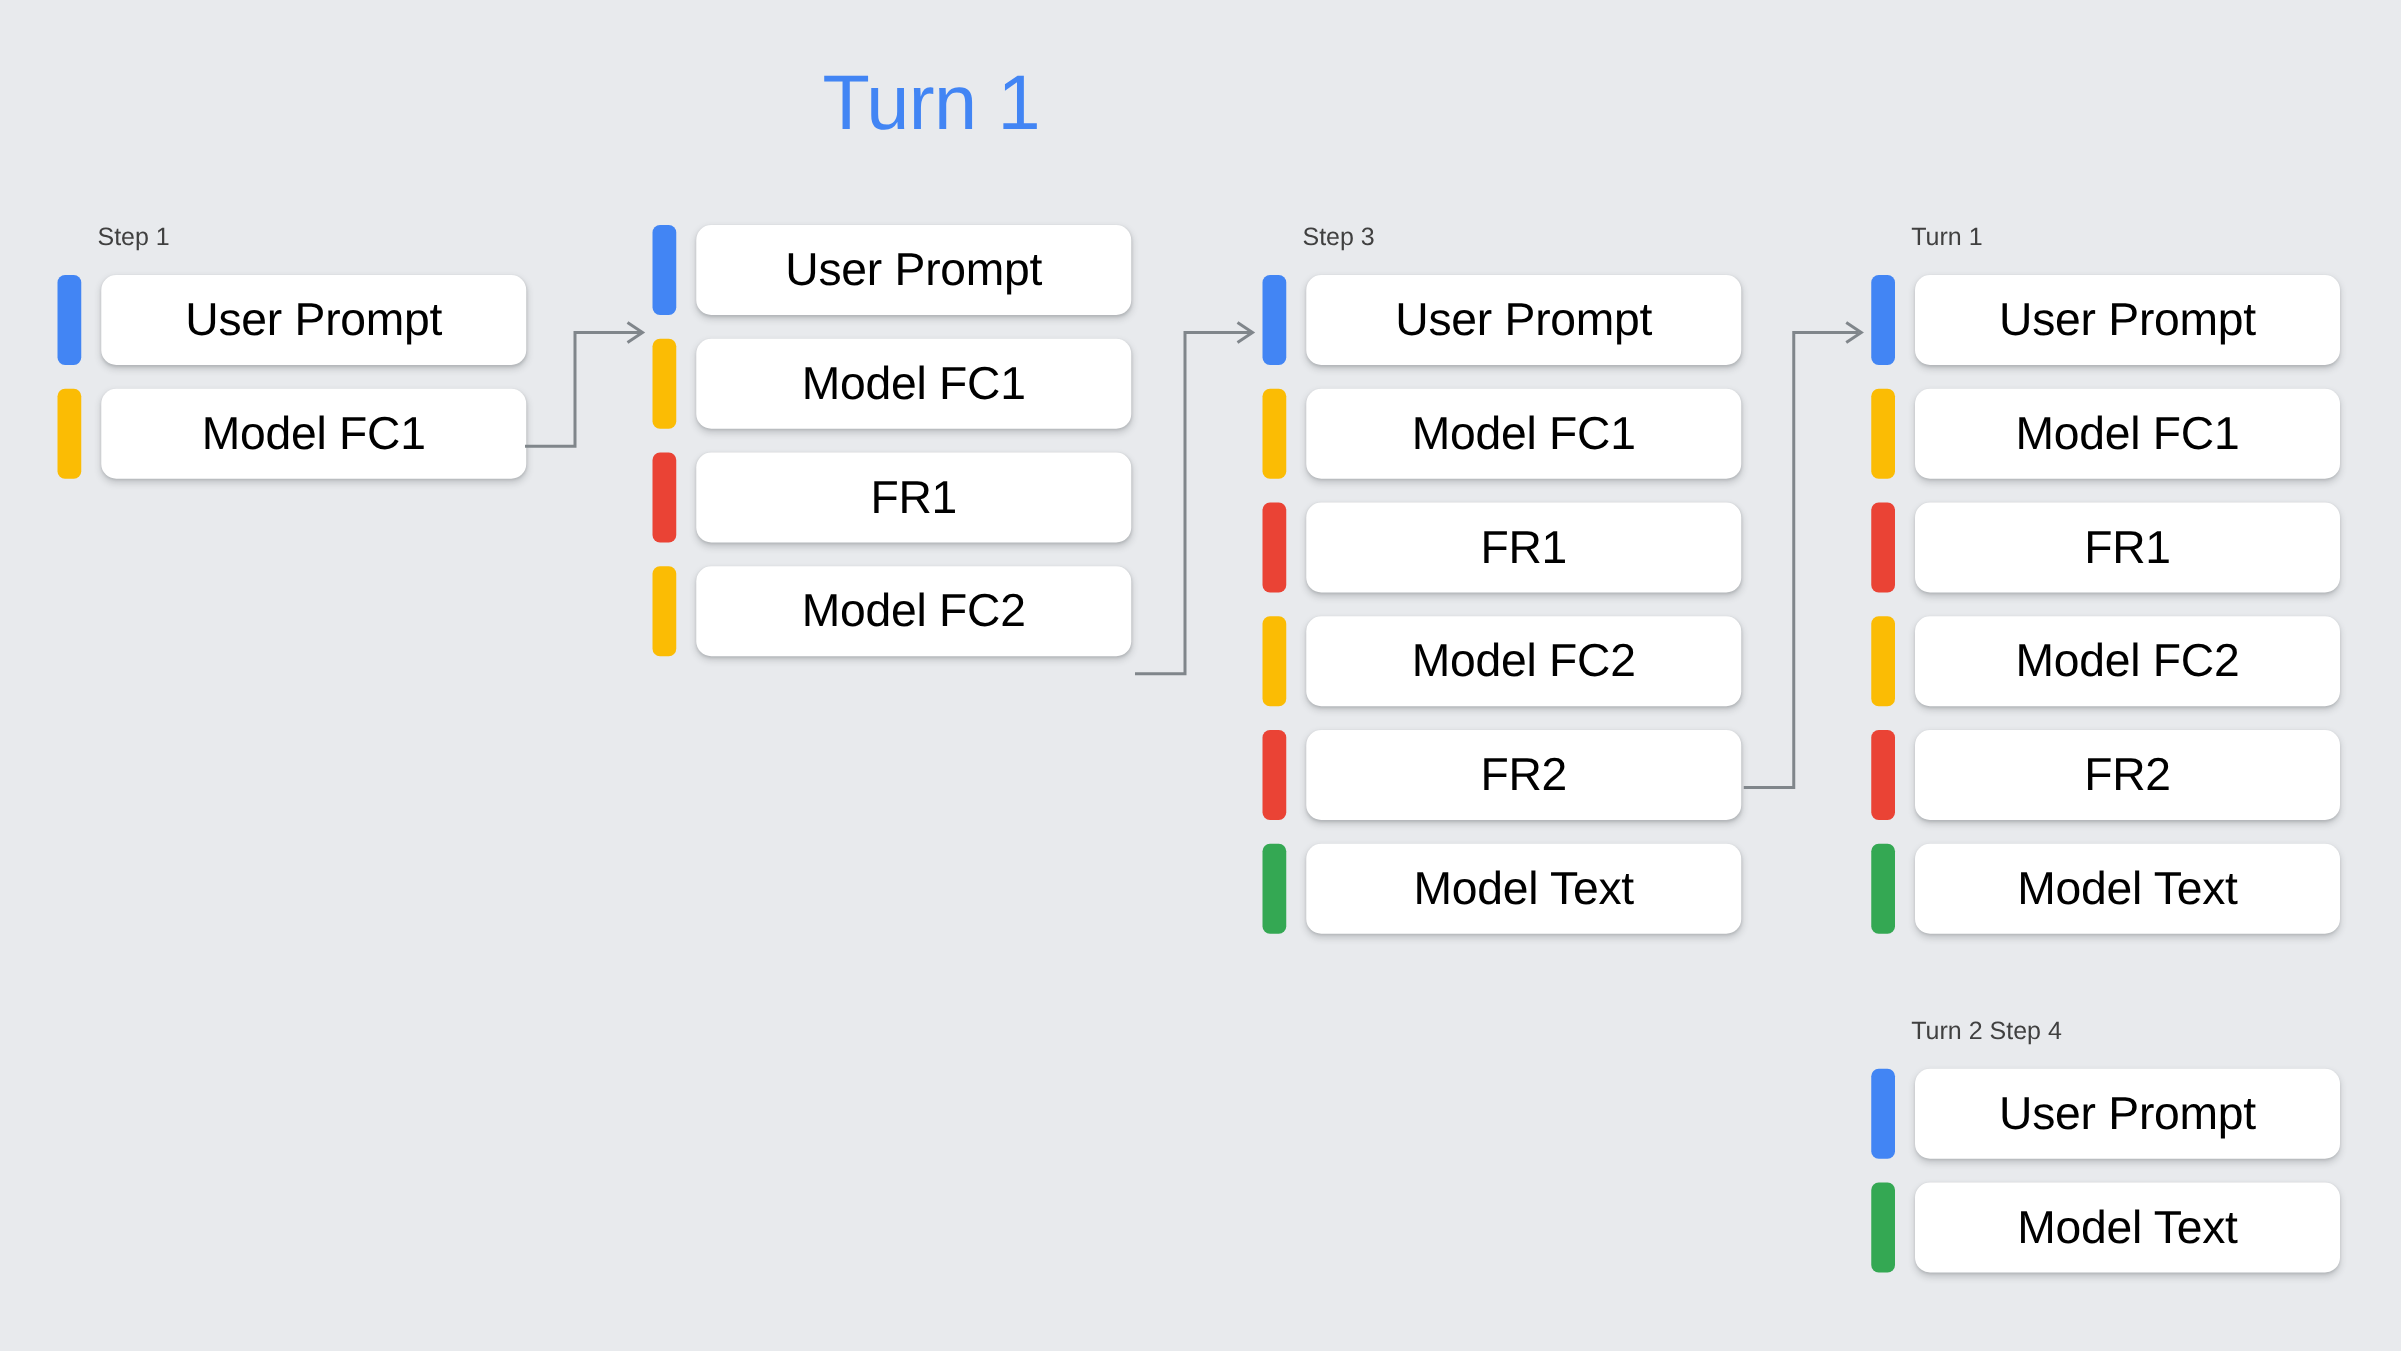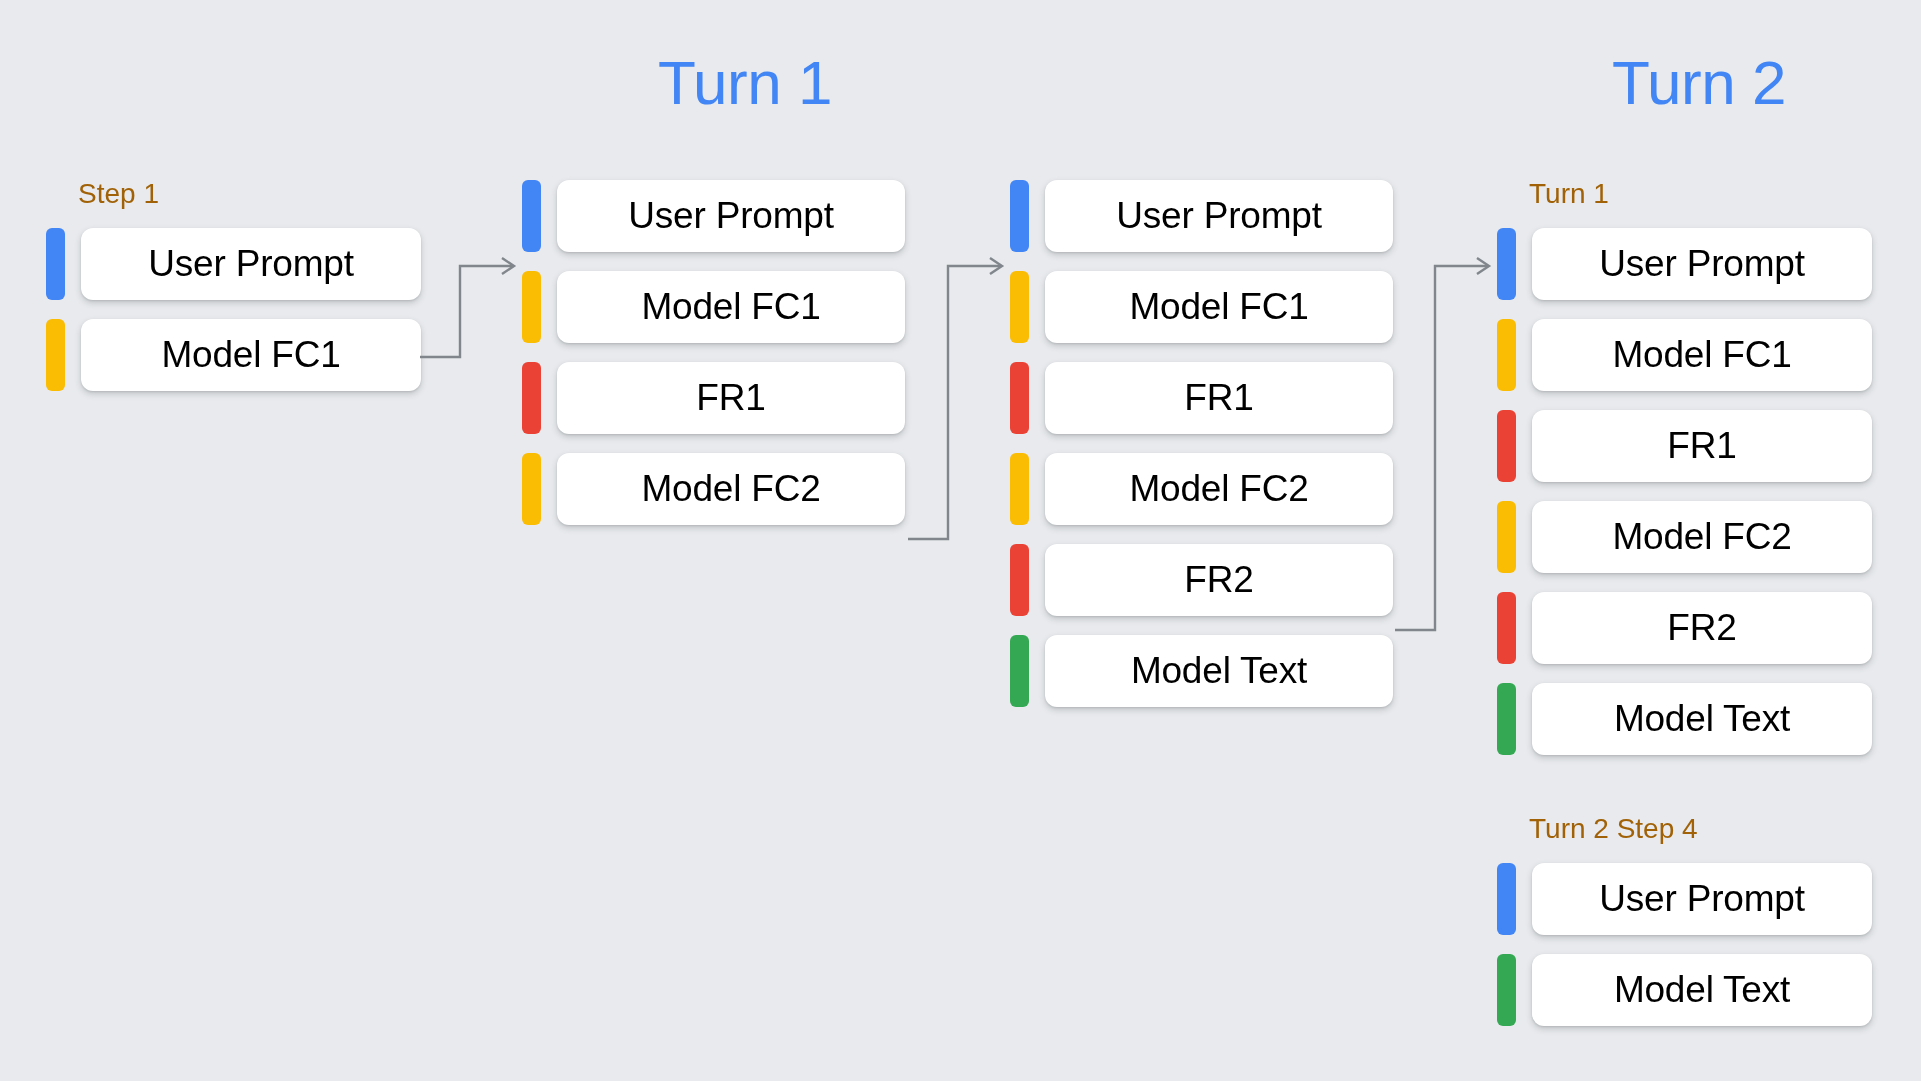--- a/index.html
+++ b/index.html
@@ -33,22 +33,22 @@
     line-height: 1;
   }
 
   
   .column {
     position: absolute;
     top: 180px;
   }
 
   .col-label {
-    font-size: 28px;
-    color: #a16207;
+    font-size: 20px;
+    color: #404040;
     font-weight: 400;
     line-height: 1;
     margin-bottom: 20px;
     white-space: nowrap;
     padding-left: 32px;
   }
 
   .rows { position: relative; }
 
   .row {
@@ -99,21 +99,20 @@
     stroke: #80868b;
     stroke-width: 2.4;
   }
 </style>
 </head>
 <body>
 
 <div id="canvas">
 
   <div class="turn-heading" style="left:658px; top:52px;">Turn 1</div>
-  <div class="turn-heading" style="left:1612px; top:52px;">Turn 2</div>
 
   <div class="column" style="left:46px;">
     <div class="col-label">Step 1</div>
     <div class="rows">
       <div class="row">
         <div class="bar blue"></div>
         <div class="card" style="width:340px;">User Prompt</div>
       </div>
       <div class="row">
         <div class="bar yellow"></div>
@@ -137,20 +136,21 @@
         <div class="card" style="width:348px;">FR1</div>
       </div>
       <div class="row">
         <div class="bar yellow"></div>
         <div class="card" style="width:348px;">Model FC2</div>
       </div>
     </div>
   </div>
 
   <div class="column" style="left:1010px;">
+    <div class="col-label">Step 3</div>
     <div class="rows">
       <div class="row">
         <div class="bar blue"></div>
         <div class="card" style="width:348px;">User Prompt</div>
       </div>
       <div class="row">
         <div class="bar yellow"></div>
         <div class="card" style="width:348px;">Model FC1</div>
       </div>
       <div class="row">

